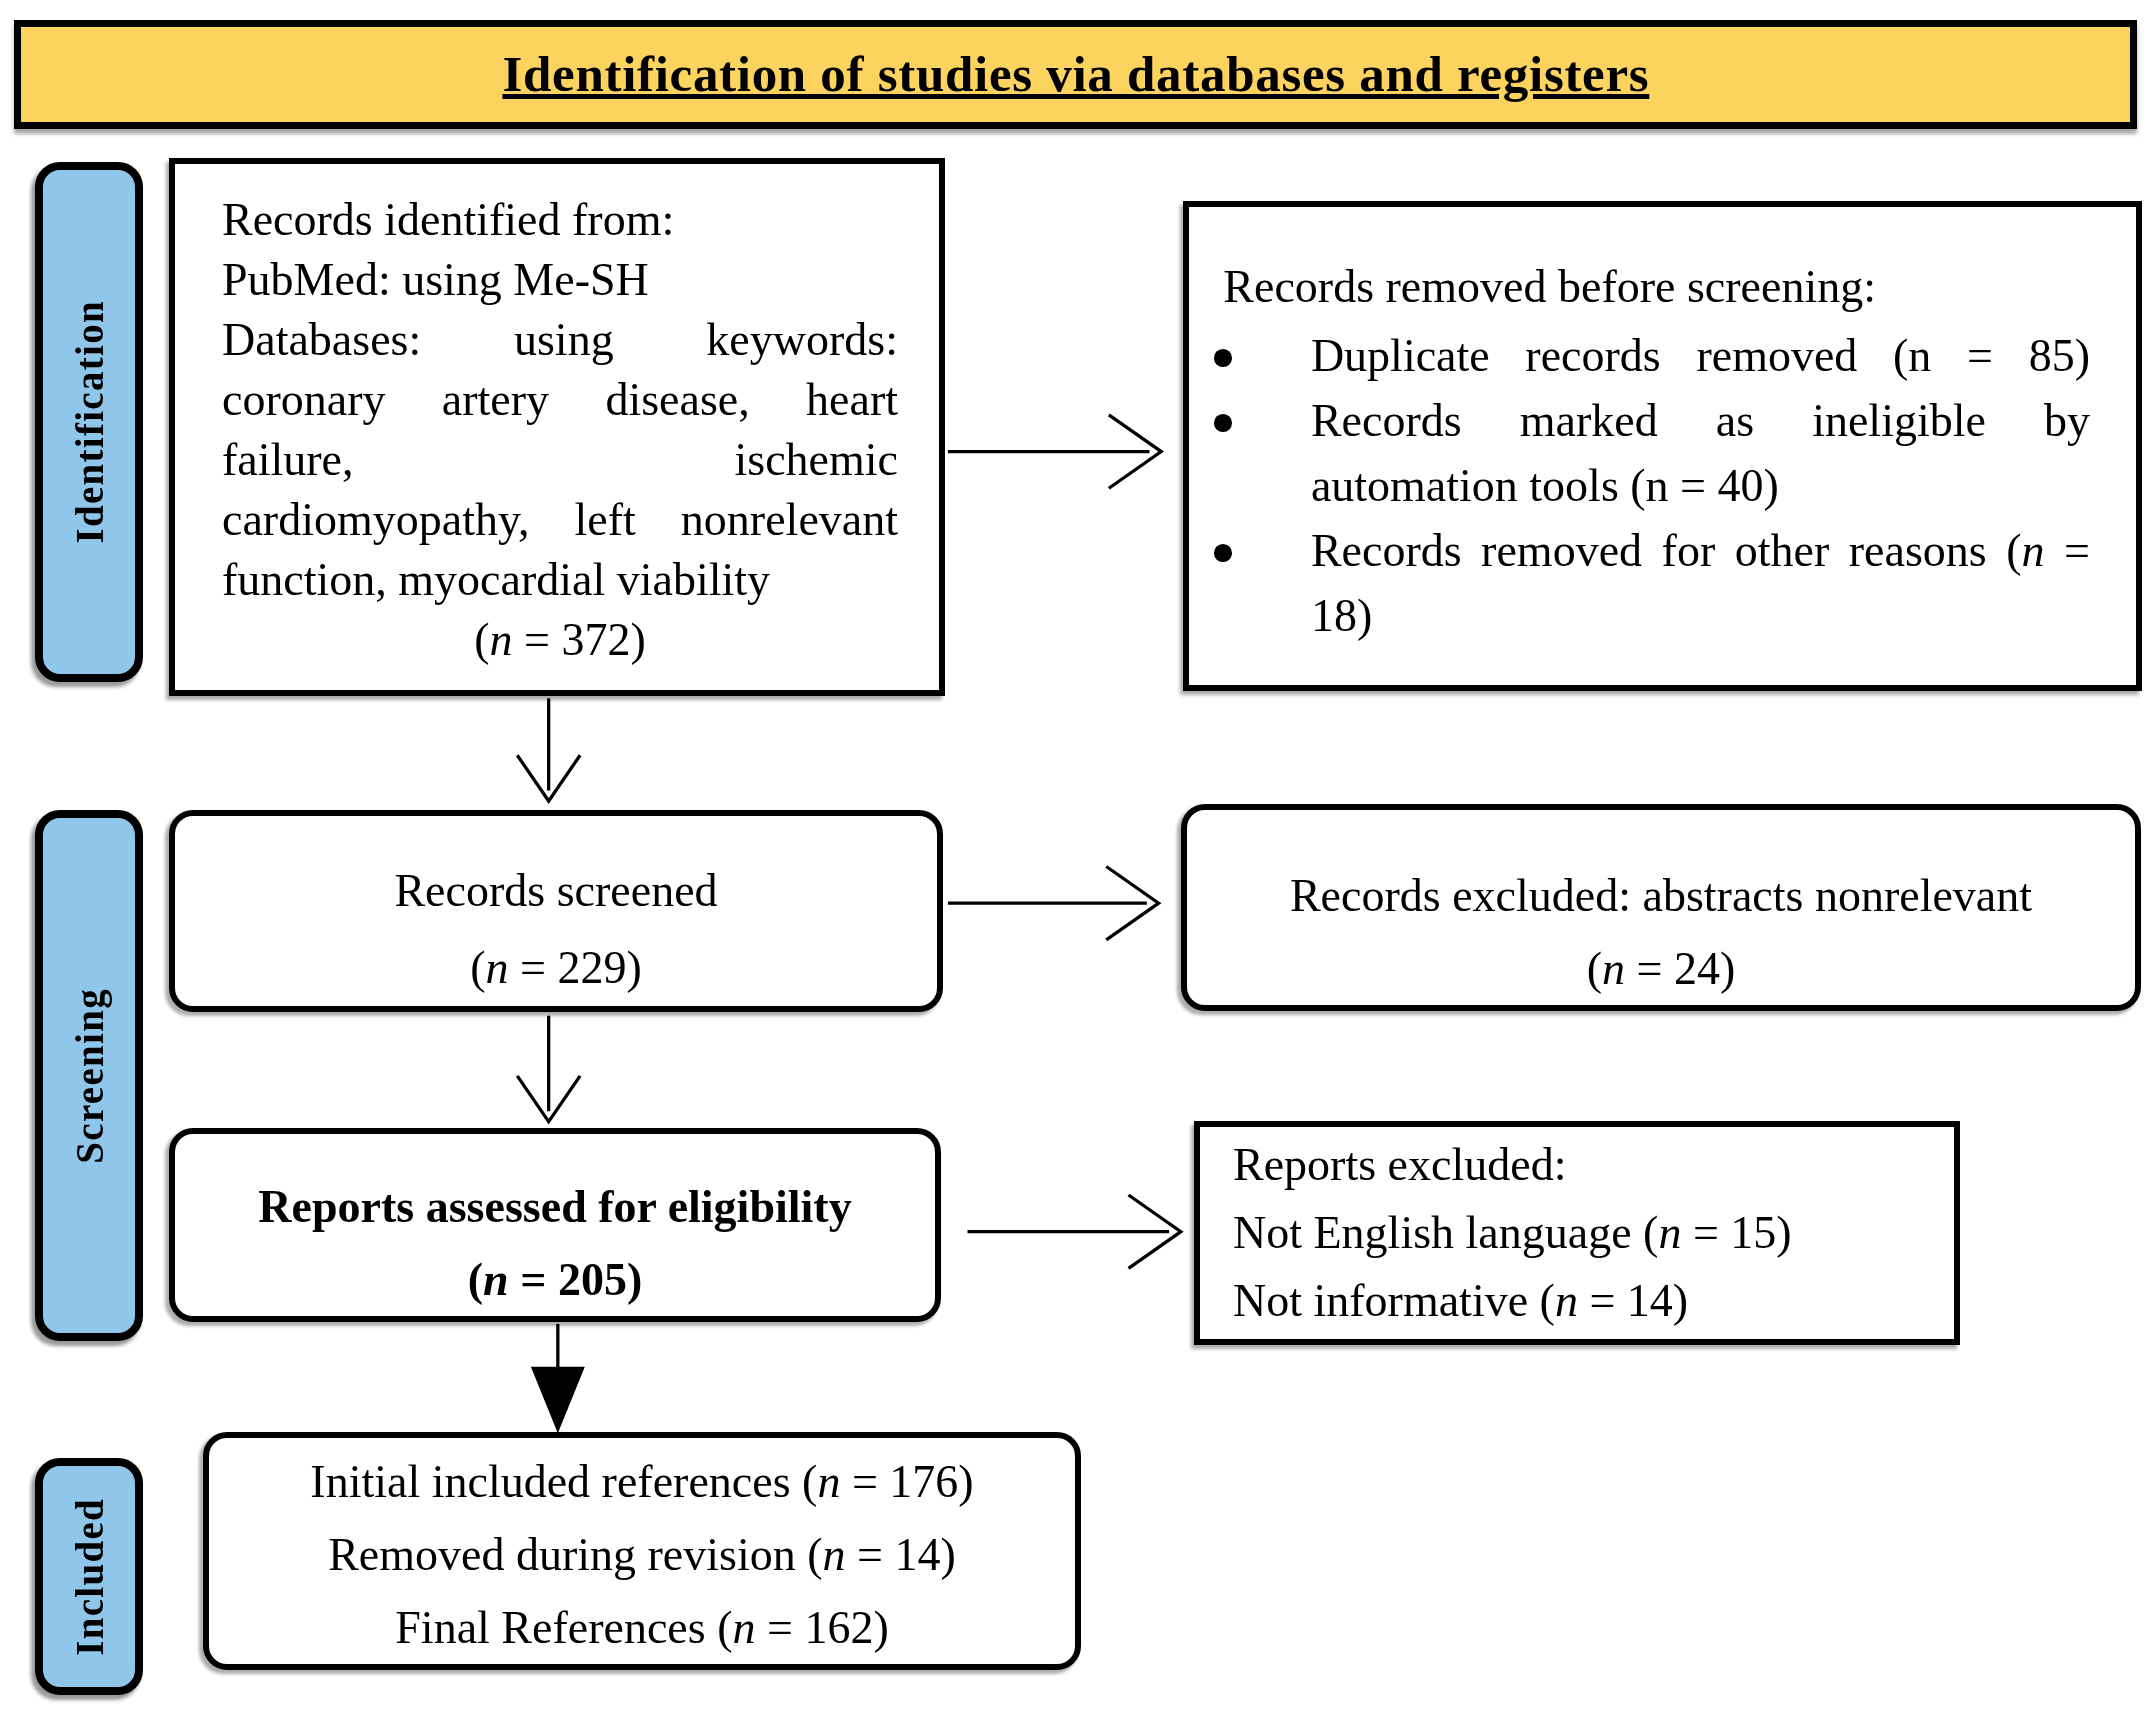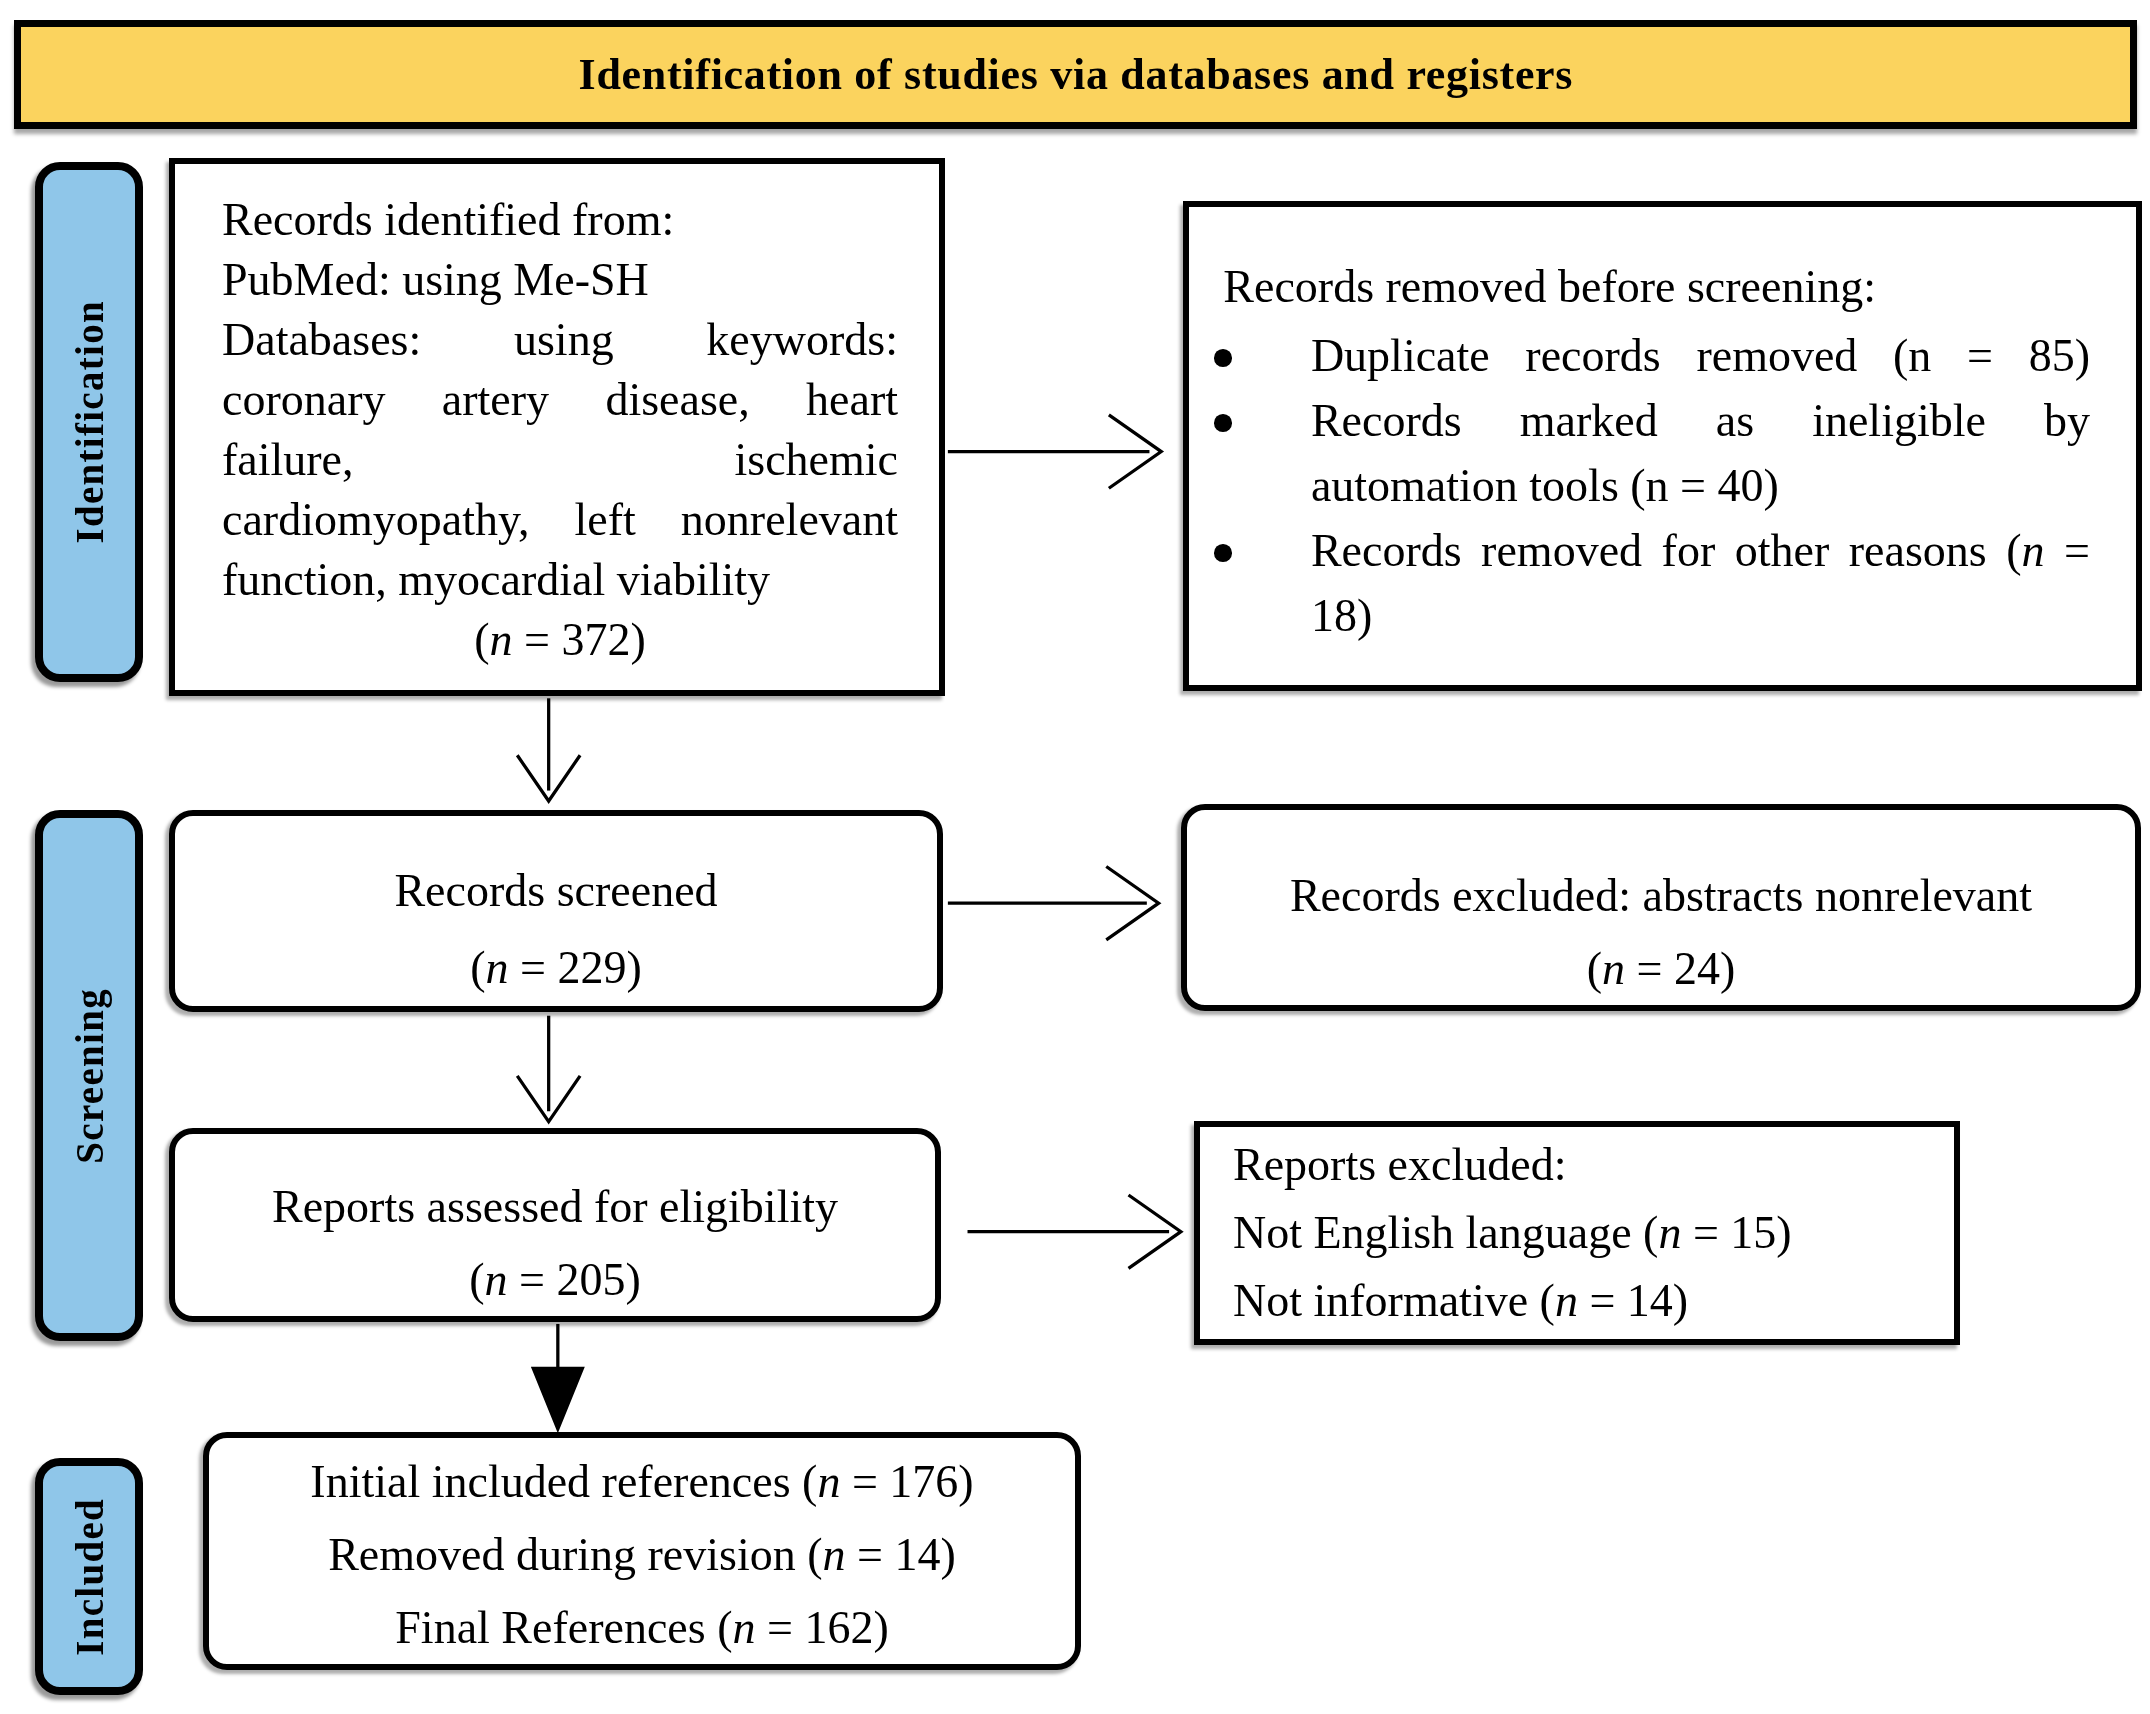--- a/index.html
+++ b/index.html
@@ -18,23 +18,24 @@
   .titlebar {
     position: absolute;
     left: 14.4px; top: 19.6px;
     width: 2123px; height: 109px;
     background: #FBD35E;
     border: 7.9px solid #000;
     box-shadow: 0 4.6px 3.9px rgba(0,0,0,0.35);
     display: flex; align-items: center; justify-content: center;
   }
   .titlebar .title-text {
-    font-size: 44px;
+    font-size: 51px;
     font-weight: bold;
     letter-spacing: 0.7px;
+    text-decoration: underline;
   }
 
   
   .pill {
     position: absolute;
     left: 35px; width: 108px;
     background: #8FC6E9;
     border: 8.5px solid #000;
     border-radius: 25px;
     box-shadow: -3.9px 4.6px 3.9px rgba(0,0,0,0.40);
@@ -89,21 +90,21 @@
   .bullet-text { flex: 1; margin-left: 79px; line-height: 65px; }
 
   .centered-box {
     display: flex; flex-direction: column;
     justify-content: flex-end; align-items: center;
     text-align: center;
     border-radius: 24px;
   }
   #box-screened          { left: 169px;  top: 810px; width: 774px; height: 202px; line-height: 77px; }
   #box-excluded-records  { left: 1181px; top: 804px; width: 960px; height: 207px; line-height: 73px; }
-  #box-assessed          { left: 169px;  top: 1128px; width: 772px; height: 194px; line-height: 73px; }
+  #box-assessed          { left: 169px;  top: 1128px; width: 772px; height: 194px; line-height: 73px; font-weight: bold; }
   #box-excluded-reports  {
     left: 1194px; top: 1121px; width: 766px; height: 224px;
     display: flex; flex-direction: column; justify-content: center;
     padding-left: 33px; line-height: 68px;
   }
   #box-included-refs     { left: 203px;  top: 1432px; width: 878px; height: 238px; line-height: 73px; }
 
   em { font-style: italic; }
 
   

